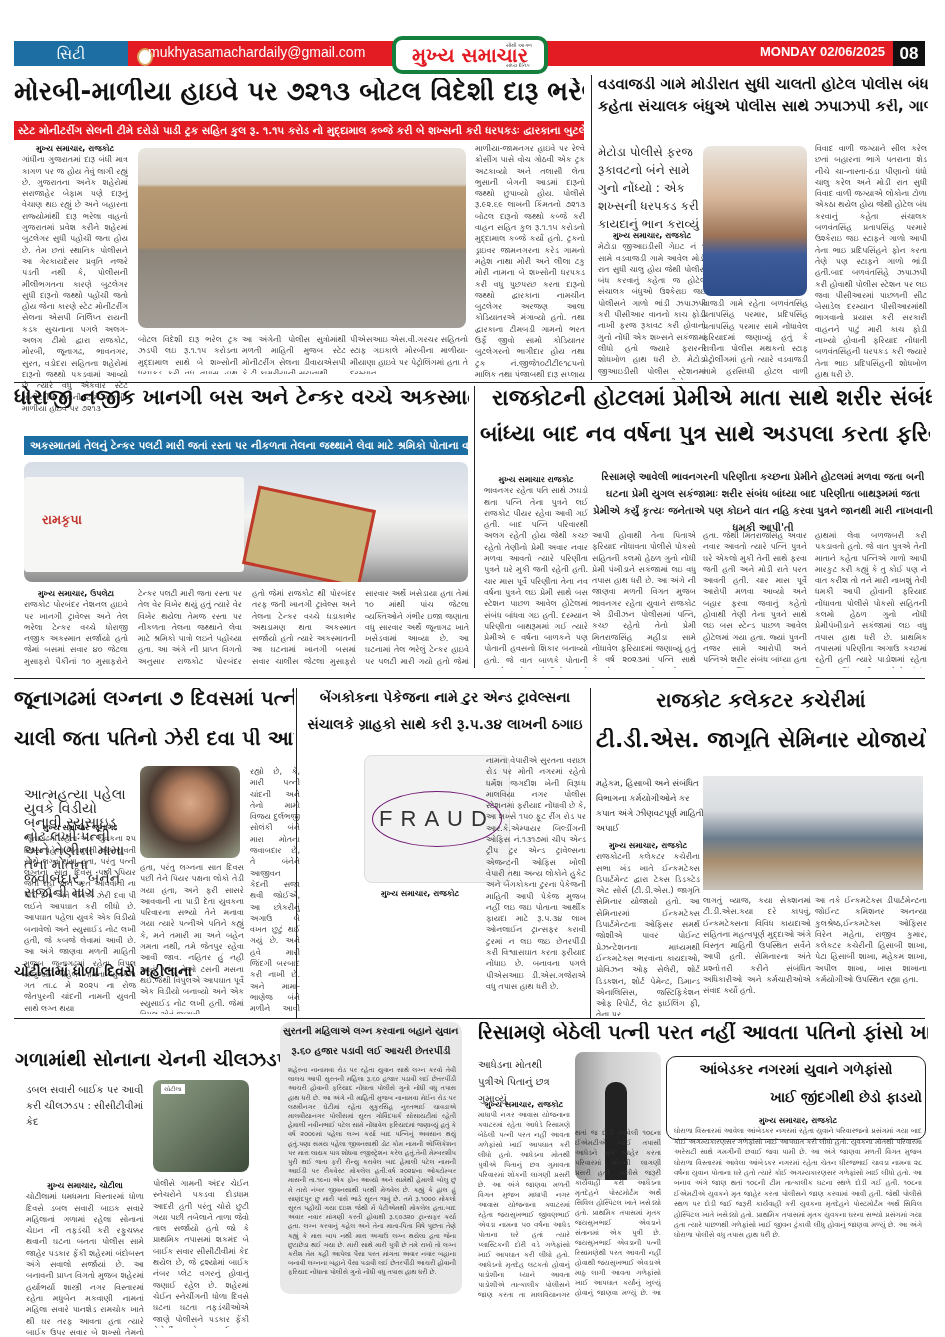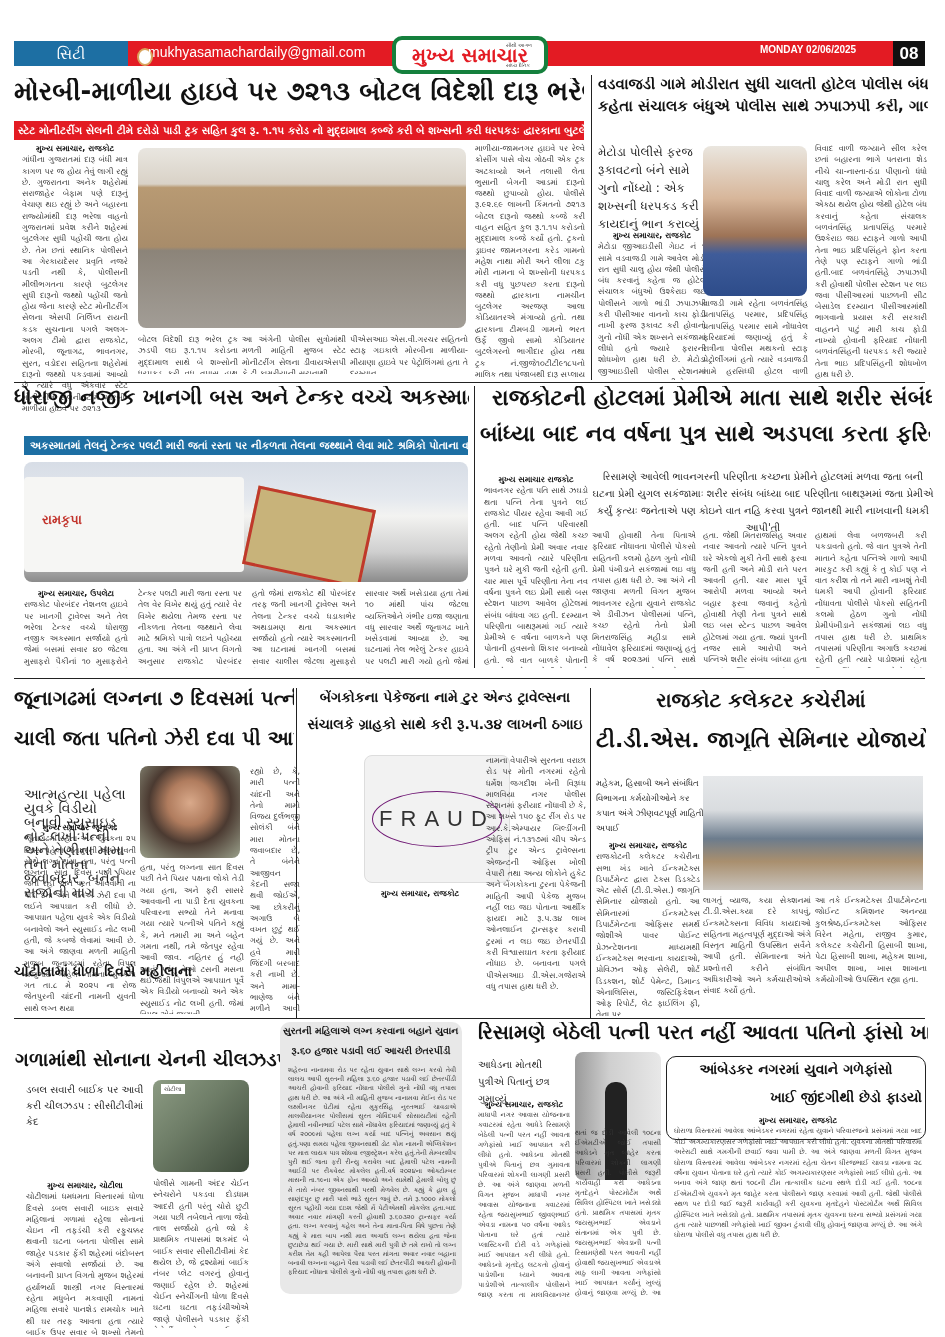--- a/index.html
+++ b/index.html
@@ -6,21 +6,21 @@
 body{width:945px;height:1337px;background:#fff;font-family:"DejaVu Sans",sans-serif;color:#111;position:relative;overflow:hidden}
 .abs{position:absolute}
 
 #mast{left:14px;top:41px;width:911px;height:25px;background:#e31b23}
 #section{left:14px;top:41px;width:114px;height:25px;background:#1d6fa3;color:#fff;font-weight:normal;font-size:15px;display:flex;align-items:center;justify-content:center}
 #email{left:148px;top:44px;color:#fff;font-size:14px;font-family:"Liberation Sans",sans-serif}
 #emailicon{left:137px;top:48px;width:16px;height:18px;border-radius:50%;border:2px solid #d9a35b;background:#fff}
 #logo{left:392px;top:36px;width:156px;height:38px;background:#fff;border:4px solid #15803d;border-radius:10px;color:#e31b23;font-weight:bold;font-size:20px;display:flex;align-items:center;justify-content:center}
 #logo small{position:absolute;font-size:5px;color:#333;font-weight:normal}
 #logo .t1{top:2px;right:12px}#logo .t2{bottom:1px;right:14px}
-#date{left:760px;top:44px;color:#fff;font-weight:bold;font-size:10px;font-family:"Liberation Sans",sans-serif}
+#date{left:760px;top:44px;color:#fff;font-weight:bold;font-size:13px;font-family:"Liberation Sans",sans-serif}
 #pageno{left:893px;top:41px;width:32px;height:25px;background:#111;color:#fff;font-weight:bold;font-size:17px;display:flex;align-items:center;justify-content:center;font-family:"Liberation Sans",sans-serif}
 
 .hl{font-weight:bold;line-height:1.05;color:#111;white-space:nowrap;overflow:hidden}
 .redstrip{background:#e31b23;color:#fff;font-size:10.5px;font-weight:bold;padding:3px 4px;white-space:nowrap;overflow:hidden}
 .bluestrip{background:#1d6fa3;color:#fff;font-size:10.5px;font-weight:bold;padding:3px 6px;white-space:nowrap;overflow:hidden}
 .col{font-size:8px;line-height:11.3px;color:#333;text-align:justify;overflow:hidden}
 .by{font-weight:bold;text-align:center;font-size:8px;color:#111;display:block}
 .photo{border-radius:8px;overflow:hidden}
 .vrule{background:#222;width:2px}
 .hrule{background:#222;height:1px}
@@ -82,21 +82,21 @@
 <div class="abs col" style="left:252px;top:588px;width:104px;height:80px">હતો જેમાં રાજકોટ થી પોરબંદર તરફ જતી ખાનગી ટ્રાવેલ્સ અને તેલના ટેન્કર વચ્ચે ધડાકાભેર અથડામણ થતા અકસ્માત સર્જાયો હતો ત્યારે અકસ્માતની આ ઘટનામાં ખાનગી બસમાં સવાર ચાલીસ જેટલા મુસાફરો પૈકીના ૧૦ મુસાફરોને ઈજાઓ પહોંચતા તેમને ધોરાજી સરકારી હોસ્પિટલ ખાતે</div>
 <div class="abs col" style="left:365px;top:588px;width:104px;height:80px">સારવાર અર્થે ખસેડાયા હતા તેમાં ૧૦ માંથી પાંચ જેટલા વ્યક્તિઓને ગંભીર ઇજા જણાતા વધુ સારવાર અર્થે જૂનાગઢ ખાતે ખસેડવામાં આવ્યા છે. આ ઘટનામાં તેલ ભરેલું ટેન્કર હાઇવે પર પલટી મારી ગયો હતો જેમાં ટેન્કર પલટી મારી જતા રસ્તા પર તેલ વેરવિખેર થયું હતું.</div>
 <div class="abs vrule" style="left:474px;top:386px;height:282px;width:1px"></div>
 
 <div class="abs hl" style="left:492px;top:386px;width:440px;font-size:22px;text-align:center">રાજકોટની હોટલમાં પ્રેમીએ માતા સાથે શરીર સંબંધ</div>
 <div class="abs hl" style="left:480px;top:422px;width:450px;font-size:22px;text-align:center">બાંધ્યા બાદ નવ વર્ષના પુત્ર સાથે અડપલા કરતા ફરિયાદ</div>
 <div class="abs col" style="left:484px;top:474px;width:104px;height:194px">
   <span class="by">મુખ્ય સમાચાર રાજકોટ</span>
   <span>ભાવનગર રહેતા પતિ સાથે ઝઘડો થતા પત્નિ તેના પુત્રને લઈ રાજકોટ પીયર રહેવા આવી ગઈ હતી. બાદ પત્નિ પરિવારથી અલગ રહેતી હોય જેથી કચ્છ રહેતો તેણીનો પ્રેમી અવાર નવાર મળવા આવતો ત્યારે પરિણીતા પુત્રને ઘરે મુકી જતી રહેતી હતી. ચાર માસ પૂર્વે પરિણીતા તેના નવ વર્ષના પુત્રને લઇ પ્રેમી સાથે બસ સ્ટેશન પાછળ આવેલ હોટેલમાં સંબંધ બાંધવા ગઇ હતી. દરમ્યાન પરિણીતા બાથરૂમમાં ગઈ ત્યારે પ્રેમીએ ૯ વર્ષના બાળકને પણ પોતાની હવસનો શિકાર બનાવ્યો હતો. જે વાત બાળકે પોતાની માતાને કહેતા તેણીએ પુત્રને મારકુટ કરી કોઇને વાતની જાણ કરીશ તો જાનથી મારી નાખીશ તેવી ધમકી</span>
 </div>
-<div class="abs" style="left:592px;top:468px;width:342px;font-size:10px;line-height:17px;font-weight:normal;text-align:center;color:#222">રિસામણે આવેલી ભાવનગરની પરિણીતા કચ્છના પ્રેમીને હોટલમાં મળવા જતા બની ઘટના પ્રેમી યુગલ સકંજામાઃ શરીર સંબંધ બાંધ્યા બાદ પરિણીતા બાથરૂમમાં જતા પ્રેમીએ કર્યું કૃત્યઃ જનેતાએ પણ કોઇને વાત નહિ કરવા પુત્રને જાનથી મારી નાખવાની ધમકી આપી'તી</div>
+<div class="abs" style="left:592px;top:468px;width:342px;font-size:10px;line-height:17px;font-weight:bold;text-align:center;color:#222">રિસામણે આવેલી ભાવનગરની પરિણીતા કચ્છના પ્રેમીને હોટલમાં મળવા જતા બની ઘટના પ્રેમી યુગલ સકંજામાઃ શરીર સંબંધ બાંધ્યા બાદ પરિણીતા બાથરૂમમાં જતા પ્રેમીએ કર્યું કૃત્યઃ જનેતાએ પણ કોઇને વાત નહિ કરવા પુત્રને જાનથી મારી નાખવાની ધમકી આપી'તી</div>
 <div class="abs col" style="left:592px;top:530px;width:104px;height:138px">આપી હોવાથી તેના પિતાએ ફરિયાદ નોંધાવતા પોલીસે પોકસો સહિતની કલમો હેઠળ ગુનો નોંધી પ્રેમી પંખીડાને સકંજામાં લઇ વધુ તપાસ હાથ ધરી છે. આ અંગે ની જાણવા મળતી વિગત મુજબ ભાવનગર રહેતા યુવાને રાજકોટ એ ડીવીઝન પોલીસમાં પત્નિ, કચ્છ રહેતો તેનો પ્રેમી મિતરાજસિંહ મહીડા સામે નોંધાવેલ ફરિયાદમાં જણાવ્યું હતું કે વર્ષ ૨૦૨૩માં પત્નિ સાથે ઝઘડો થતા પુત્રને સાથે લઇ રાજકોટ પીયર આવી ગઇ હતી. બાદ પત્નિ અને પુત્ર પરિવારથી અલગ રહેતા</div>
 <div class="abs col" style="left:703px;top:530px;width:104px;height:138px">હતા. જેથી મિતરાજસિંહ અવાર નવાર આવતો ત્યારે પત્નિ પુત્રને ઘરે એકલો મુકી તેની સાથે ફરવા જતી હતી અને મોડી રાતે પરત આવતી હતી. ચાર માસ પૂર્વે આરોપી મળવા આવ્યો અને બહાર ફરવા જવાનું કહેતો હોવાથી તેણી તેના પુત્રને સાથે લઇ બસ સ્ટેન્ડ પાછળ આવેલ હોટેલમાં ગયા હતા. જ્યાં પુત્રની નજર સામે આરોપી અને પત્નિએ શરીર સંબંધ બાંધ્યા હતા બાદમાં પત્નિ બાથરૂમમાં જતા શખ્સે બાળકના કપડા કઢાવી તેના પ્રાઇવેટ પાર્ટ પર અડપલા કરી રાખશે તેનો પ્રાઇવેટ પાર્ટ પુત્રના</div>
 <div class="abs col" style="left:815px;top:530px;width:112px;height:138px">હાથમાં લેવા બળજબરી કરી પકડાવતો હતો. જે વાત પુત્રએ તેની માતાને કહેતા પત્નિએ ગાળો આપી મારકુટ કરી કહ્યું કે તુ કોઈ પણ ને વાત કરીશ તો તને મારી નાખશું તેવી ધમકી આપી હોવાની ફરિયાદ નોંધાવતા પોલીસે પોકસો સહિતની કલમો હેઠળ ગુનો નોંધી પ્રેમીપંખીડાને સકંજામાં લઇ વધુ તપાસ હાથ ધરી છે. પ્રાથમિક તપાસમાં પરિણીતા અગાઉ કચ્છમાં રહેતી હતી ત્યારે પાડોશમાં રહેતા મિતરાજસિંહ મહીડા સાથે પ્રેમસંબંધ બંધાયો હોવાનું જાણવા મળ્યું છે.</div>
 
 <div class="abs hrule" style="left:14px;top:678px;width:911px"></div>
 
 <div class="abs hl" style="left:14px;top:688px;width:280px;font-size:20px;text-align:center">જૂનાગઢમાં લગ્નના ૭ દિવસમાં પત્ની રીસામણે</div>
 <div class="abs hl" style="left:14px;top:728px;width:280px;font-size:20px;text-align:center">ચાલી જતા પતિનો ઝેરી દવા પી આપઘાત</div>
 <div class="abs sub" style="left:24px;top:787px;width:112px;font-size:14px;line-height:14px">આત્મહત્યા પહેલા યુવકે વિડીયો બનાવી સ્યુસાઇડ નોટ લખીઃપત્ની અને તેણીના મામા તેના મોતના જવાબદાર, બંનેને સજાની માંગ</div>
 <div class="abs col" style="left:24px;top:822px;width:112px;height:192px">

